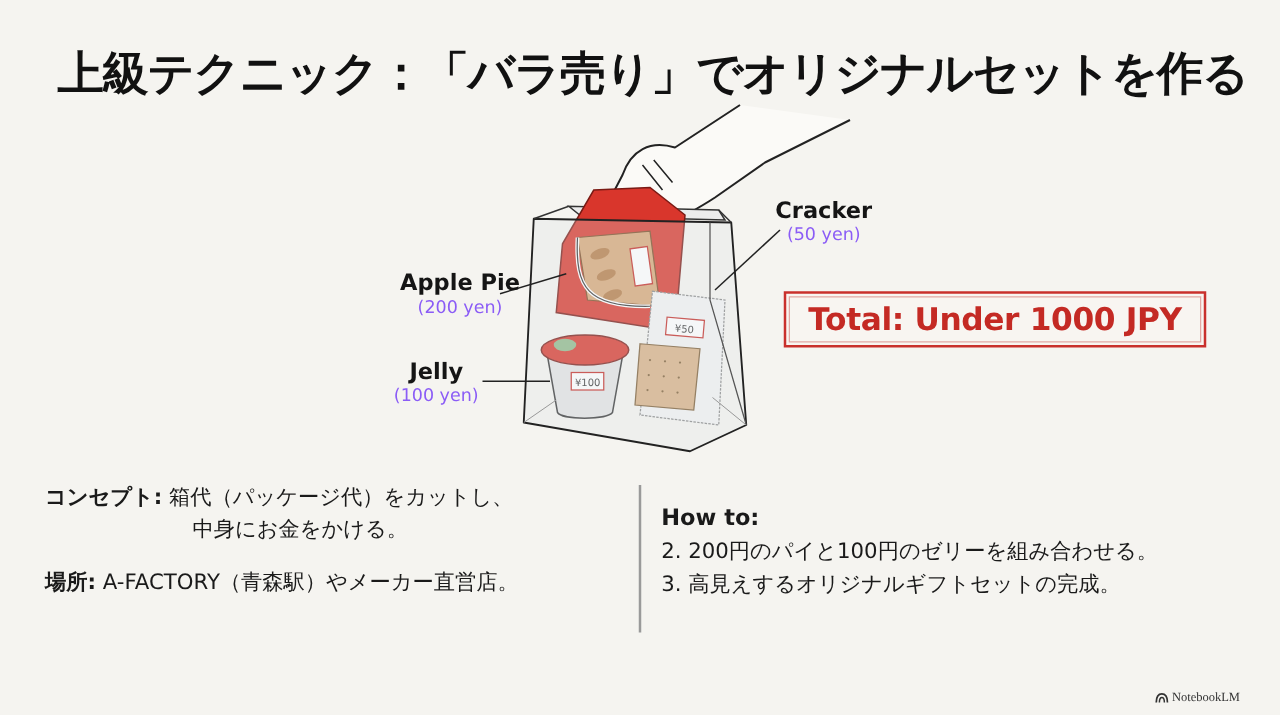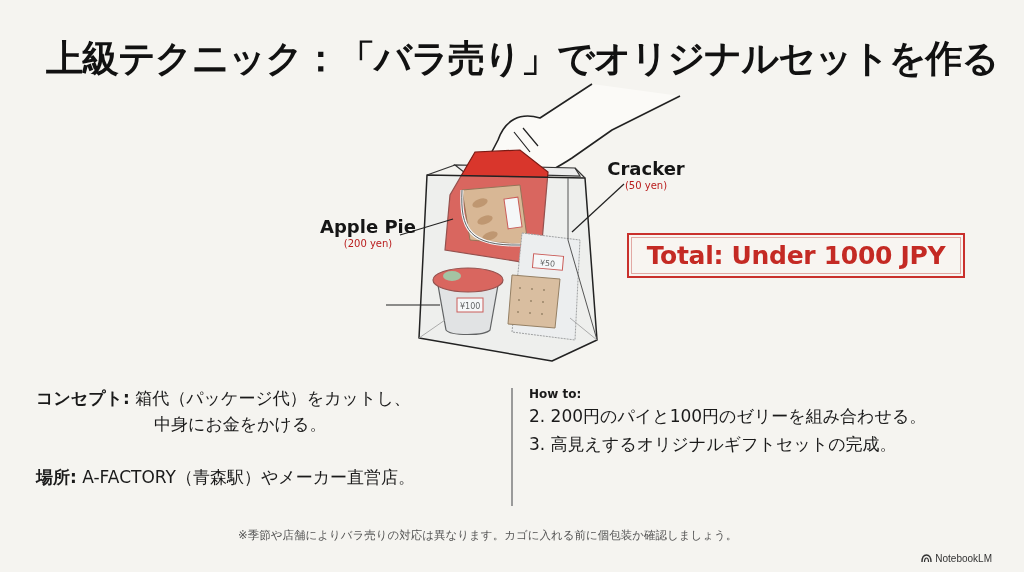--- a/index.html
+++ b/index.html
@@ -15,56 +15,56 @@
   .title {
     position: absolute; left: 46px; top: 34px; width: 940px;
     font-size: 37px; font-weight: bold; letter-spacing: -1px;
     color: #111; white-space: nowrap;
   }
 
   .illus { position: absolute; left: 0; top: 0; width: 1024px; height: 380px; }
 
   .label { position: absolute; text-align: center; line-height: 1.15; }
   .label .name { font-size: 18px; font-weight: bold; color: #151515; display: block; }
-  .label .price { font-size: 10px; color: #b91c1c; display: block; }
+  .label .price { font-size: 14px; color: #8b5cf6; display: block; }
 
   .total-box {
     position: absolute; left: 627px; top: 233px; width: 338px; height: 45px;
     border: 2px solid #c9302c; background: #f8f5f1;
     display: flex; align-items: center; justify-content: center;
   }
   .total-box::before {
     content: ""; position: absolute; inset: 2px; border: 1px solid #e2a9a4;
   }
   .total-text { font-size: 25px; font-weight: bold; color: #c42a24; letter-spacing: -0.3px; white-space: nowrap; }
 
   .left-col { position: absolute; left: 36px; top: 385px; width: 450px; }
   .concept { font-size: 17px; line-height: 1.55; }
   .concept .key { font-weight: bold; }
   .concept .line2 { display: block; padding-left: 118px; }
-  .location { margin-top: 28px; font-size: 17px; white-space: nowrap; }
+  .location { margin-top: 16px; font-size: 17px; white-space: nowrap; }
   .location .key { font-weight: bold; }
 
   .divider {
     position: absolute; left: 511px; top: 388px; width: 2px; height: 118px;
     background: #9a9a9a;
   }
 
   .right-col { position: absolute; left: 529px; top: 386px; width: 470px; }
-  .howto-title { font-size: 12px; font-weight: bold; line-height: 1.45; }
+  .howto-title { font-size: 18px; font-weight: bold; line-height: 1.45; margin-top: 16px; }
   .step { font-size: 17px; line-height: 1.6; white-space: nowrap; }
 
   .footnote {
     position: absolute; left: 238px; top: 528px;
     font-size: 11.5px; color: #555; white-space: nowrap;
   }
   .brand {
     position: absolute; right: 12px; top: 553px;
     font-size: 10px; color: #333; display: flex; align-items: center; gap: 3px;
-    font-family: Liberation Sans, sans-serif;
+    font-family: Liberation Serif, serif;
   }
 </style>
 </head>
 <body>
 
 <div class="slide">
 
   <div class="title">上級テクニック：「バラ売り」でオリジナルセットを作る</div>
 
   <svg class="illus" viewBox="0 0 1024 380" width="1024" height="380">
@@ -123,22 +123,26 @@
     <line x1="400" y1="235" x2="453" y2="219" stroke="#222" stroke-width="1.2"></line>
     <line x1="386" y1="305" x2="440" y2="305" stroke="#222" stroke-width="1.2"></line>
     <line x1="624" y1="184" x2="572" y2="232" stroke="#222" stroke-width="1.2"></line>
   </svg>
 
   <div class="label" style="left:302px; top:217px; width:100px;margin-left:16px;">
     <span class="name">Apple Pie</span>
     <span class="price">(200 yen)</span>
   </div>
 
+  <div class="label" style="left:304px; top:288px; width:90px;">
+    <span class="name">Jelly</span>
+    <span class="price">(100 yen)</span>
+  </div>
 
-  <div class="label" style="left:602px; top:159px; width:88px;">
+  <div class="label" style="left:615px; top:159px; width:88px;">
     <span class="name">Cracker</span>
     <span class="price">(50 yen)</span>
   </div>
 
   <div class="total-box">
     <span class="total-text">Total: Under 1000 JPY</span>
   </div>
 
   <div class="left-col">
     <div class="concept">
@@ -151,21 +155,20 @@
   </div>
 
   <div class="divider"></div>
 
   <div class="right-col">
     <div class="howto-title">How to:</div>
     <div class="step">2. 200円のパイと100円のゼリーを組み合わせる。</div>
     <div class="step">3. 高見えするオリジナルギフトセットの完成。</div>
   </div>
 
-  <div class="footnote">※季節や店舗によりバラ売りの対応は異なります。カゴに入れる前に個包装か確認しましょう。</div>
 
   <div class="brand">
     <svg width="11" height="9" viewBox="0 0 11 9">
       <path d="M1 8 C1 3 3 1 5.5 1 C8 1 10 3 10 8" fill="none" stroke="#333" stroke-width="1.4"></path>
       <path d="M3.5 8 C3.5 5 4.5 4 5.5 4 C6.5 4 7.5 5 7.5 8" fill="none" stroke="#333" stroke-width="1.2"></path>
     </svg>
     <span>NotebookLM</span>
   </div>
 
 </div>

